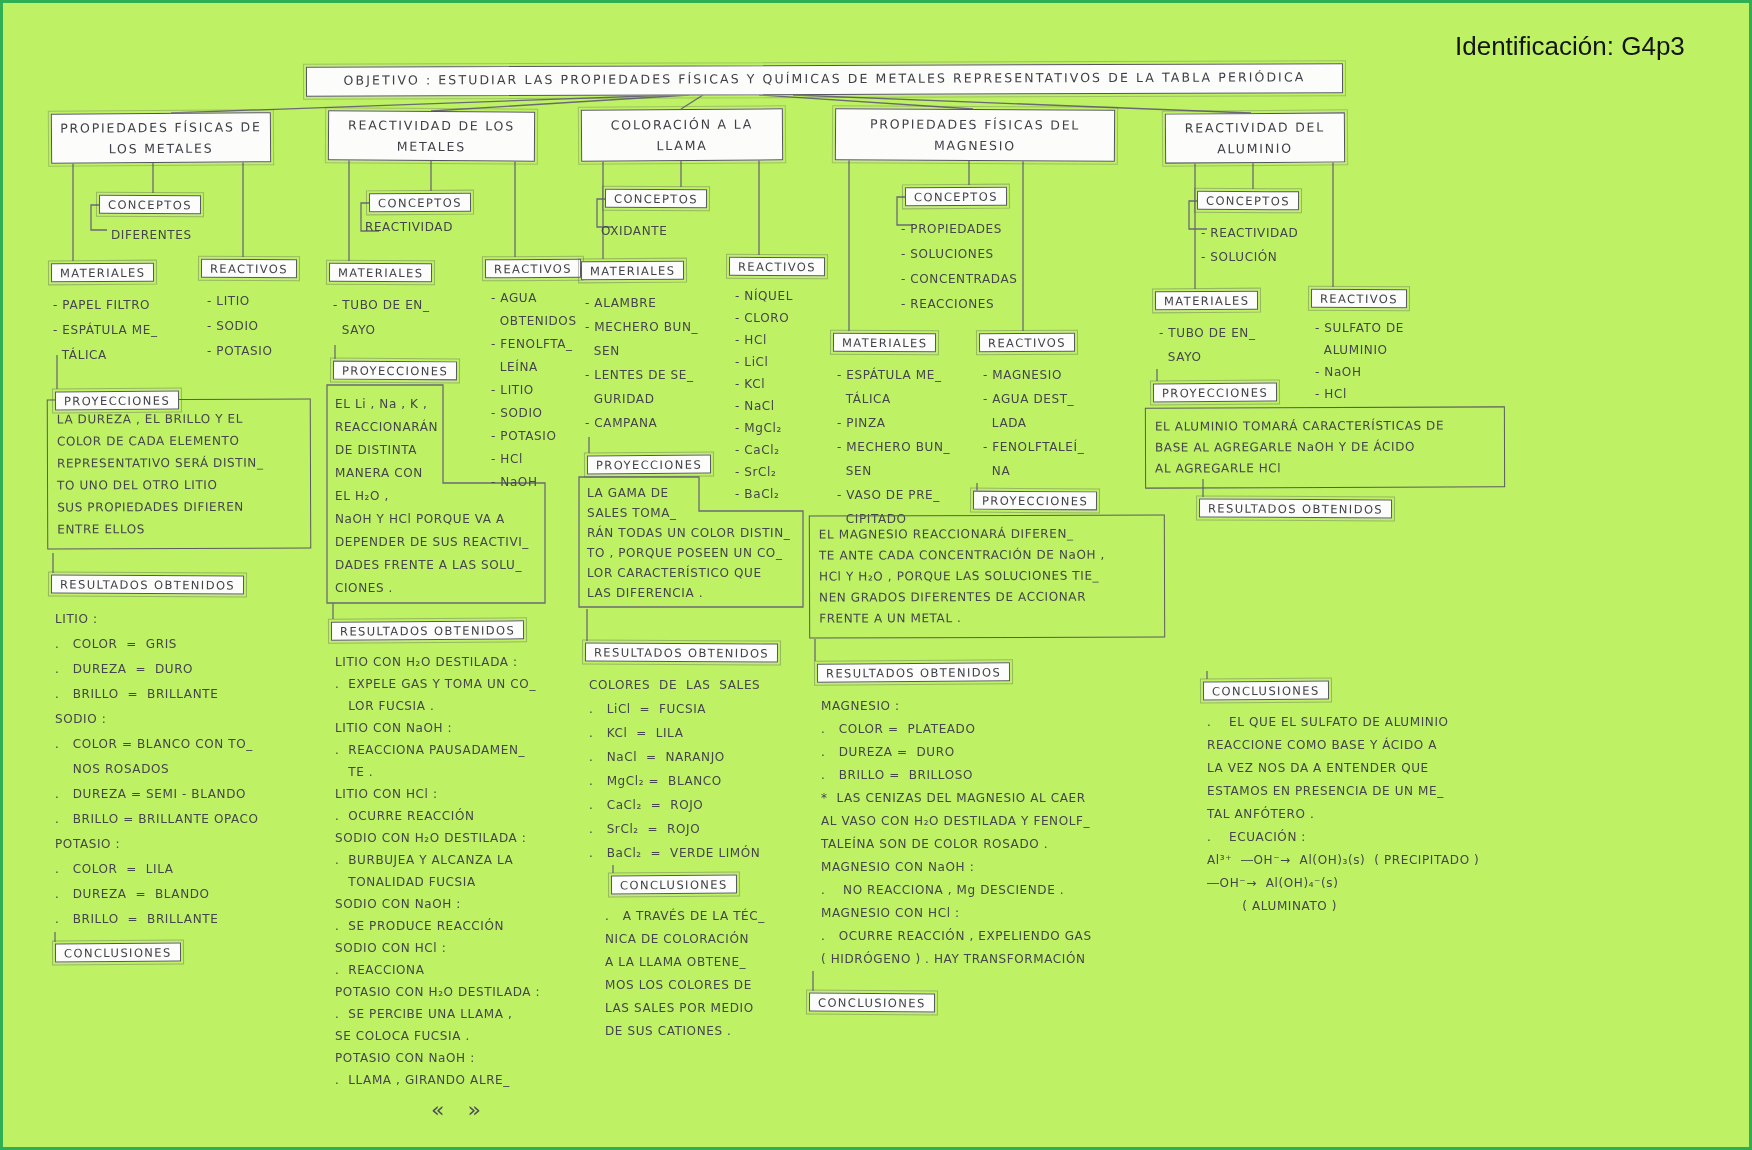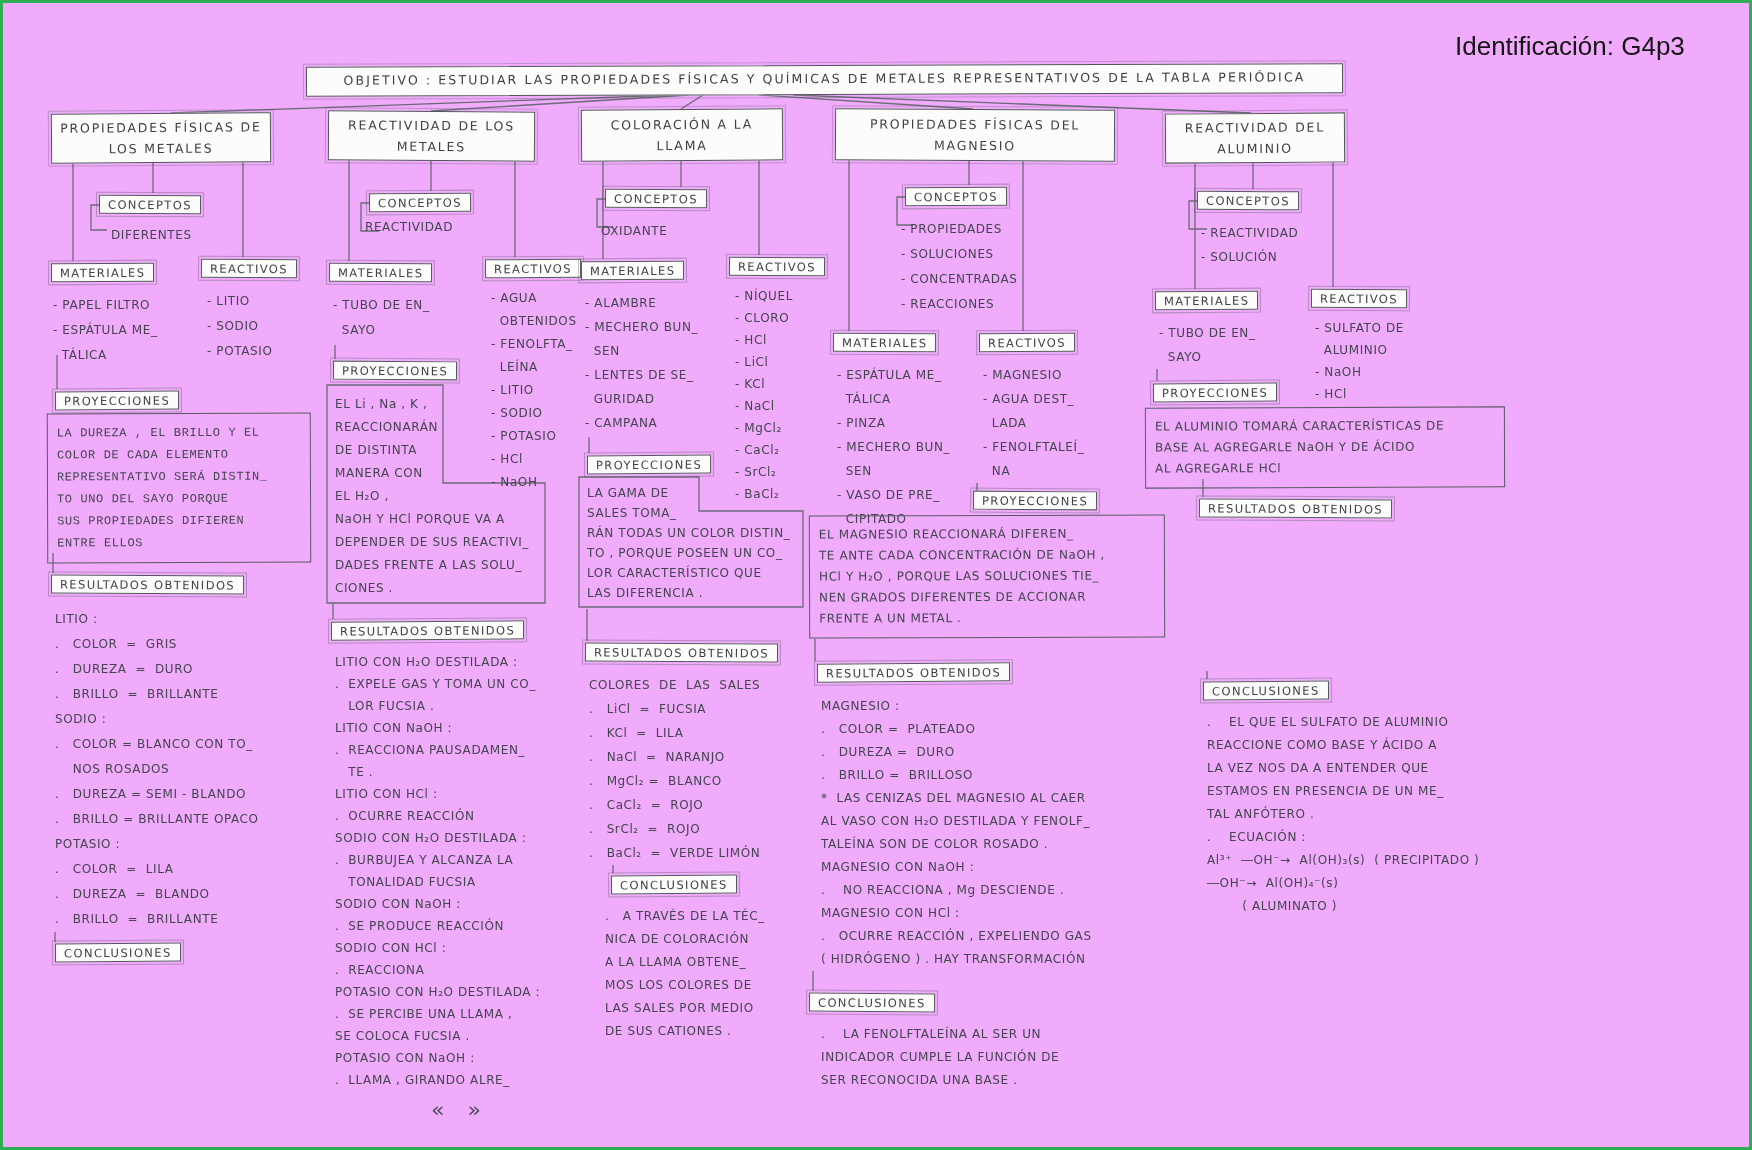--- a/index.html
+++ b/index.html
@@ -1,16 +1,16 @@
 <!DOCTYPE html>
 <html><head>
 <meta charset="utf-8">
 <style>
   html,body{margin:0;padding:0;background:#ffffff;}
-  .page{position:relative;width:1752px;height:1150px;background:#f0abfc;border:3px solid #2fae54;box-sizing:border-box;overflow:hidden;font-family:"DejaVu Sans",sans-serif;padding-left:18px;}
+  .page{position:relative;width:1752px;height:1150px;background:#bef264;border:3px solid #2fae54;box-sizing:border-box;overflow:hidden;font-family:"DejaVu Sans",sans-serif;padding-left:18px;}
   .ident{position:absolute;font-family:"Liberation Sans",sans-serif;font-size:26px;color:#141414;}
   svg.wires{position:absolute;left:0;top:0;z-index:0;}
   .wires line, .wires polyline, .wires polygon{stroke:#6a6a74;stroke-width:1.3;fill:none;}
   .objective{position:absolute;border:1.7px solid #54545e;outline:1px solid rgba(84,84,94,.3);outline-offset:2px;background:#fcfcfa;text-align:center;font-size:12.5px;letter-spacing:2.1px;line-height:26px;color:#3f3f48;z-index:2;}
   .title{position:absolute;border:1.7px solid #54545e;outline:1px solid rgba(84,84,94,.3);outline-offset:2px;background:#fcfcfa;display:flex;flex-direction:column;justify-content:center;align-items:center;font-size:12.5px;letter-spacing:1.8px;line-height:21px;color:#3f3f48;z-index:2;text-align:center;}
   .lbl{position:absolute;border:1.4px solid #585862;outline:1px solid rgba(88,88,98,.38);outline-offset:2px;background:#fcfcfa;padding:2px 8px 1px;font-size:11.5px;letter-spacing:1.4px;color:#41414a;white-space:nowrap;z-index:2;}
   .list{position:absolute;font-size:12px;letter-spacing:.6px;color:#45454e;white-space:pre;z-index:1;}
   .proj-box{position:absolute;border:1.5px solid #5a5a62;padding:8px 9px;font-size:12px;letter-spacing:.6px;color:#45454e;white-space:pre;background:transparent;z-index:1;}
   .arrows{position:absolute;font-size:22px;letter-spacing:8px;color:#50505a;z-index:1;}
   .r1{transform:rotate(-0.4deg);} .r2{transform:rotate(0.35deg);} .r3{transform:rotate(-0.2deg);}
@@ -78,21 +78,21 @@
     <div>PROPIEDADES FÍSICAS DE</div>
     <div>LOS METALES</div>
   </div>
   <div class="lbl r2" style="left:96px;top:192px;">CONCEPTOS</div>
   <div class="list" style="left:108px;top:220px;line-height:24px;"><div class="line">DIFERENTES</div></div>
   <div class="lbl r1" style="left:48px;top:260px;">MATERIALES</div>
   <div class="list" style="left:50px;top:290px;line-height:25px;"><div class="line">- PAPEL FILTRO</div><div class="line">- ESPÁTULA ME_</div><div class="line">  TÁLICA</div></div>
   <div class="lbl r2" style="left:198px;top:256px;">REACTIVOS</div>
   <div class="list" style="left:204px;top:286px;line-height:25px;"><div class="line">- LITIO</div><div class="line">- SODIO</div><div class="line">- POTASIO</div></div>
   <div class="lbl r1" style="left:52px;top:388px;">PROYECCIONES</div>
-  <div class="proj-box r3" style="left:44px;top:410px;width:244px;line-height:22px;font-family:Liberation Mono, monospace;"><div class="line">LA DUREZA , EL BRILLO Y EL</div><div class="line">COLOR DE CADA ELEMENTO</div><div class="line">REPRESENTATIVO SERÁ DISTIN_</div><div class="line">TO UNO DEL SAYO PORQUE</div><div class="line">SUS PROPIEDADES DIFIEREN</div><div class="line">ENTRE ELLOS</div></div>
+  <div class="proj-box r3" style="left:44px;top:396px;width:244px;line-height:22px;"><div class="line">LA DUREZA , EL BRILLO Y EL</div><div class="line">COLOR DE CADA ELEMENTO</div><div class="line">REPRESENTATIVO SERÁ DISTIN_</div><div class="line">TO UNO DEL OTRO LITIO</div><div class="line">SUS PROPIEDADES DIFIEREN</div><div class="line">ENTRE ELLOS</div></div>
   <div class="lbl r2" style="left:48px;top:572px;">RESULTADOS  OBTENIDOS</div>
   <div class="list" style="left:52px;top:604px;line-height:25px;"><div class="line">LITIO :</div><div class="line">.   COLOR  =  GRIS</div><div class="line">.   DUREZA  =  DURO</div><div class="line">.   BRILLO  =  BRILLANTE</div><div class="line">SODIO :</div><div class="line">.   COLOR = BLANCO CON TO_</div><div class="line">    NOS ROSADOS</div><div class="line">.   DUREZA = SEMI - BLANDO</div><div class="line">.   BRILLO = BRILLANTE OPACO</div><div class="line">POTASIO :</div><div class="line">.   COLOR  =  LILA</div><div class="line">.   DUREZA  =  BLANDO</div><div class="line">.   BRILLO  =  BRILLANTE</div></div>
   <div class="lbl r1" style="left:52px;top:940px;">CONCLUSIONES</div>
 
   <div class="title r2" style="left:325px;top:108px;width:205px;height:48px;">
     <div>REACTIVIDAD DE LOS</div>
     <div>METALES</div>
   </div>
   <div class="lbl r1" style="left:366px;top:190px;">CONCEPTOS</div>
   <div class="list" style="left:362px;top:212px;line-height:24px;"><div class="line">REACTIVIDAD</div></div>
@@ -131,21 +131,20 @@
   <div class="list" style="left:898px;top:214px;line-height:25px;"><div class="line">- PROPIEDADES</div><div class="line">- SOLUCIONES</div><div class="line">- CONCENTRADAS</div><div class="line">- REACCIONES</div></div>
   <div class="lbl r2" style="left:830px;top:330px;">MATERIALES</div>
   <div class="list" style="left:834px;top:360px;line-height:24px;"><div class="line">- ESPÁTULA ME_</div><div class="line">  TÁLICA</div><div class="line">- PINZA</div><div class="line">- MECHERO BUN_</div><div class="line">  SEN</div><div class="line">- VASO DE PRE_</div><div class="line">  CIPITADO</div></div>
   <div class="lbl r1" style="left:976px;top:330px;">REACTIVOS</div>
   <div class="list" style="left:980px;top:360px;line-height:24px;"><div class="line">- MAGNESIO</div><div class="line">- AGUA DEST_</div><div class="line">  LADA</div><div class="line">- FENOLFTALEÍ_</div><div class="line">  NA</div></div>
   <div class="lbl r2" style="left:970px;top:488px;">PROYECCIONES</div>
   <div class="proj-box r3" style="left:806px;top:512px;width:336px;line-height:21px;"><div class="line">EL MAGNESIO REACCIONARÁ DIFEREN_</div><div class="line">TE ANTE CADA CONCENTRACIÓN DE NaOH ,</div><div class="line">HCl Y H₂O , PORQUE LAS SOLUCIONES TIE_</div><div class="line">NEN GRADOS DIFERENTES DE ACCIONAR</div><div class="line">FRENTE A UN METAL .</div></div>
   <div class="lbl r1" style="left:814px;top:660px;">RESULTADOS  OBTENIDOS</div>
   <div class="list" style="left:818px;top:692px;line-height:23px;"><div class="line">MAGNESIO :</div><div class="line">.   COLOR =  PLATEADO</div><div class="line">.   DUREZA =  DURO</div><div class="line">.   BRILLO =  BRILLOSO</div><div class="line">*  LAS CENIZAS DEL MAGNESIO AL CAER</div><div class="line">AL VASO CON H₂O DESTILADA Y FENOLF_</div><div class="line">TALEÍNA SON DE COLOR ROSADO .</div><div class="line">MAGNESIO CON NaOH :</div><div class="line">.    NO REACCIONA , Mg DESCIENDE .</div><div class="line">MAGNESIO CON HCl :</div><div class="line">.   OCURRE REACCIÓN , EXPELIENDO GAS</div><div class="line">( HIDRÓGENO ) . HAY TRANSFORMACIÓN</div></div>
   <div class="lbl r2" style="left:806px;top:990px;">CONCLUSIONES</div>
-  <div class="list" style="left:818px;top:1020px;line-height:23px;"><div class="line">.    LA FENOLFTALEÍNA AL SER UN</div><div class="line">INDICADOR CUMPLE LA FUNCIÓN DE</div><div class="line">SER RECONOCIDA UNA BASE .</div></div>
 
   <div class="title r1" style="left:1162px;top:110px;width:178px;height:48px;">
     <div>REACTIVIDAD  DEL</div>
     <div>ALUMINIO</div>
   </div>
   <div class="lbl r2" style="left:1194px;top:188px;">CONCEPTOS</div>
   <div class="list" style="left:1198px;top:218px;line-height:24px;"><div class="line">- REACTIVIDAD</div><div class="line">- SOLUCIÓN</div></div>
   <div class="lbl r1" style="left:1152px;top:288px;">MATERIALES</div>
   <div class="list" style="left:1156px;top:318px;line-height:24px;"><div class="line">- TUBO DE EN_</div><div class="line">  SAYO</div></div>
   <div class="lbl r2" style="left:1308px;top:286px;">REACTIVOS</div>

